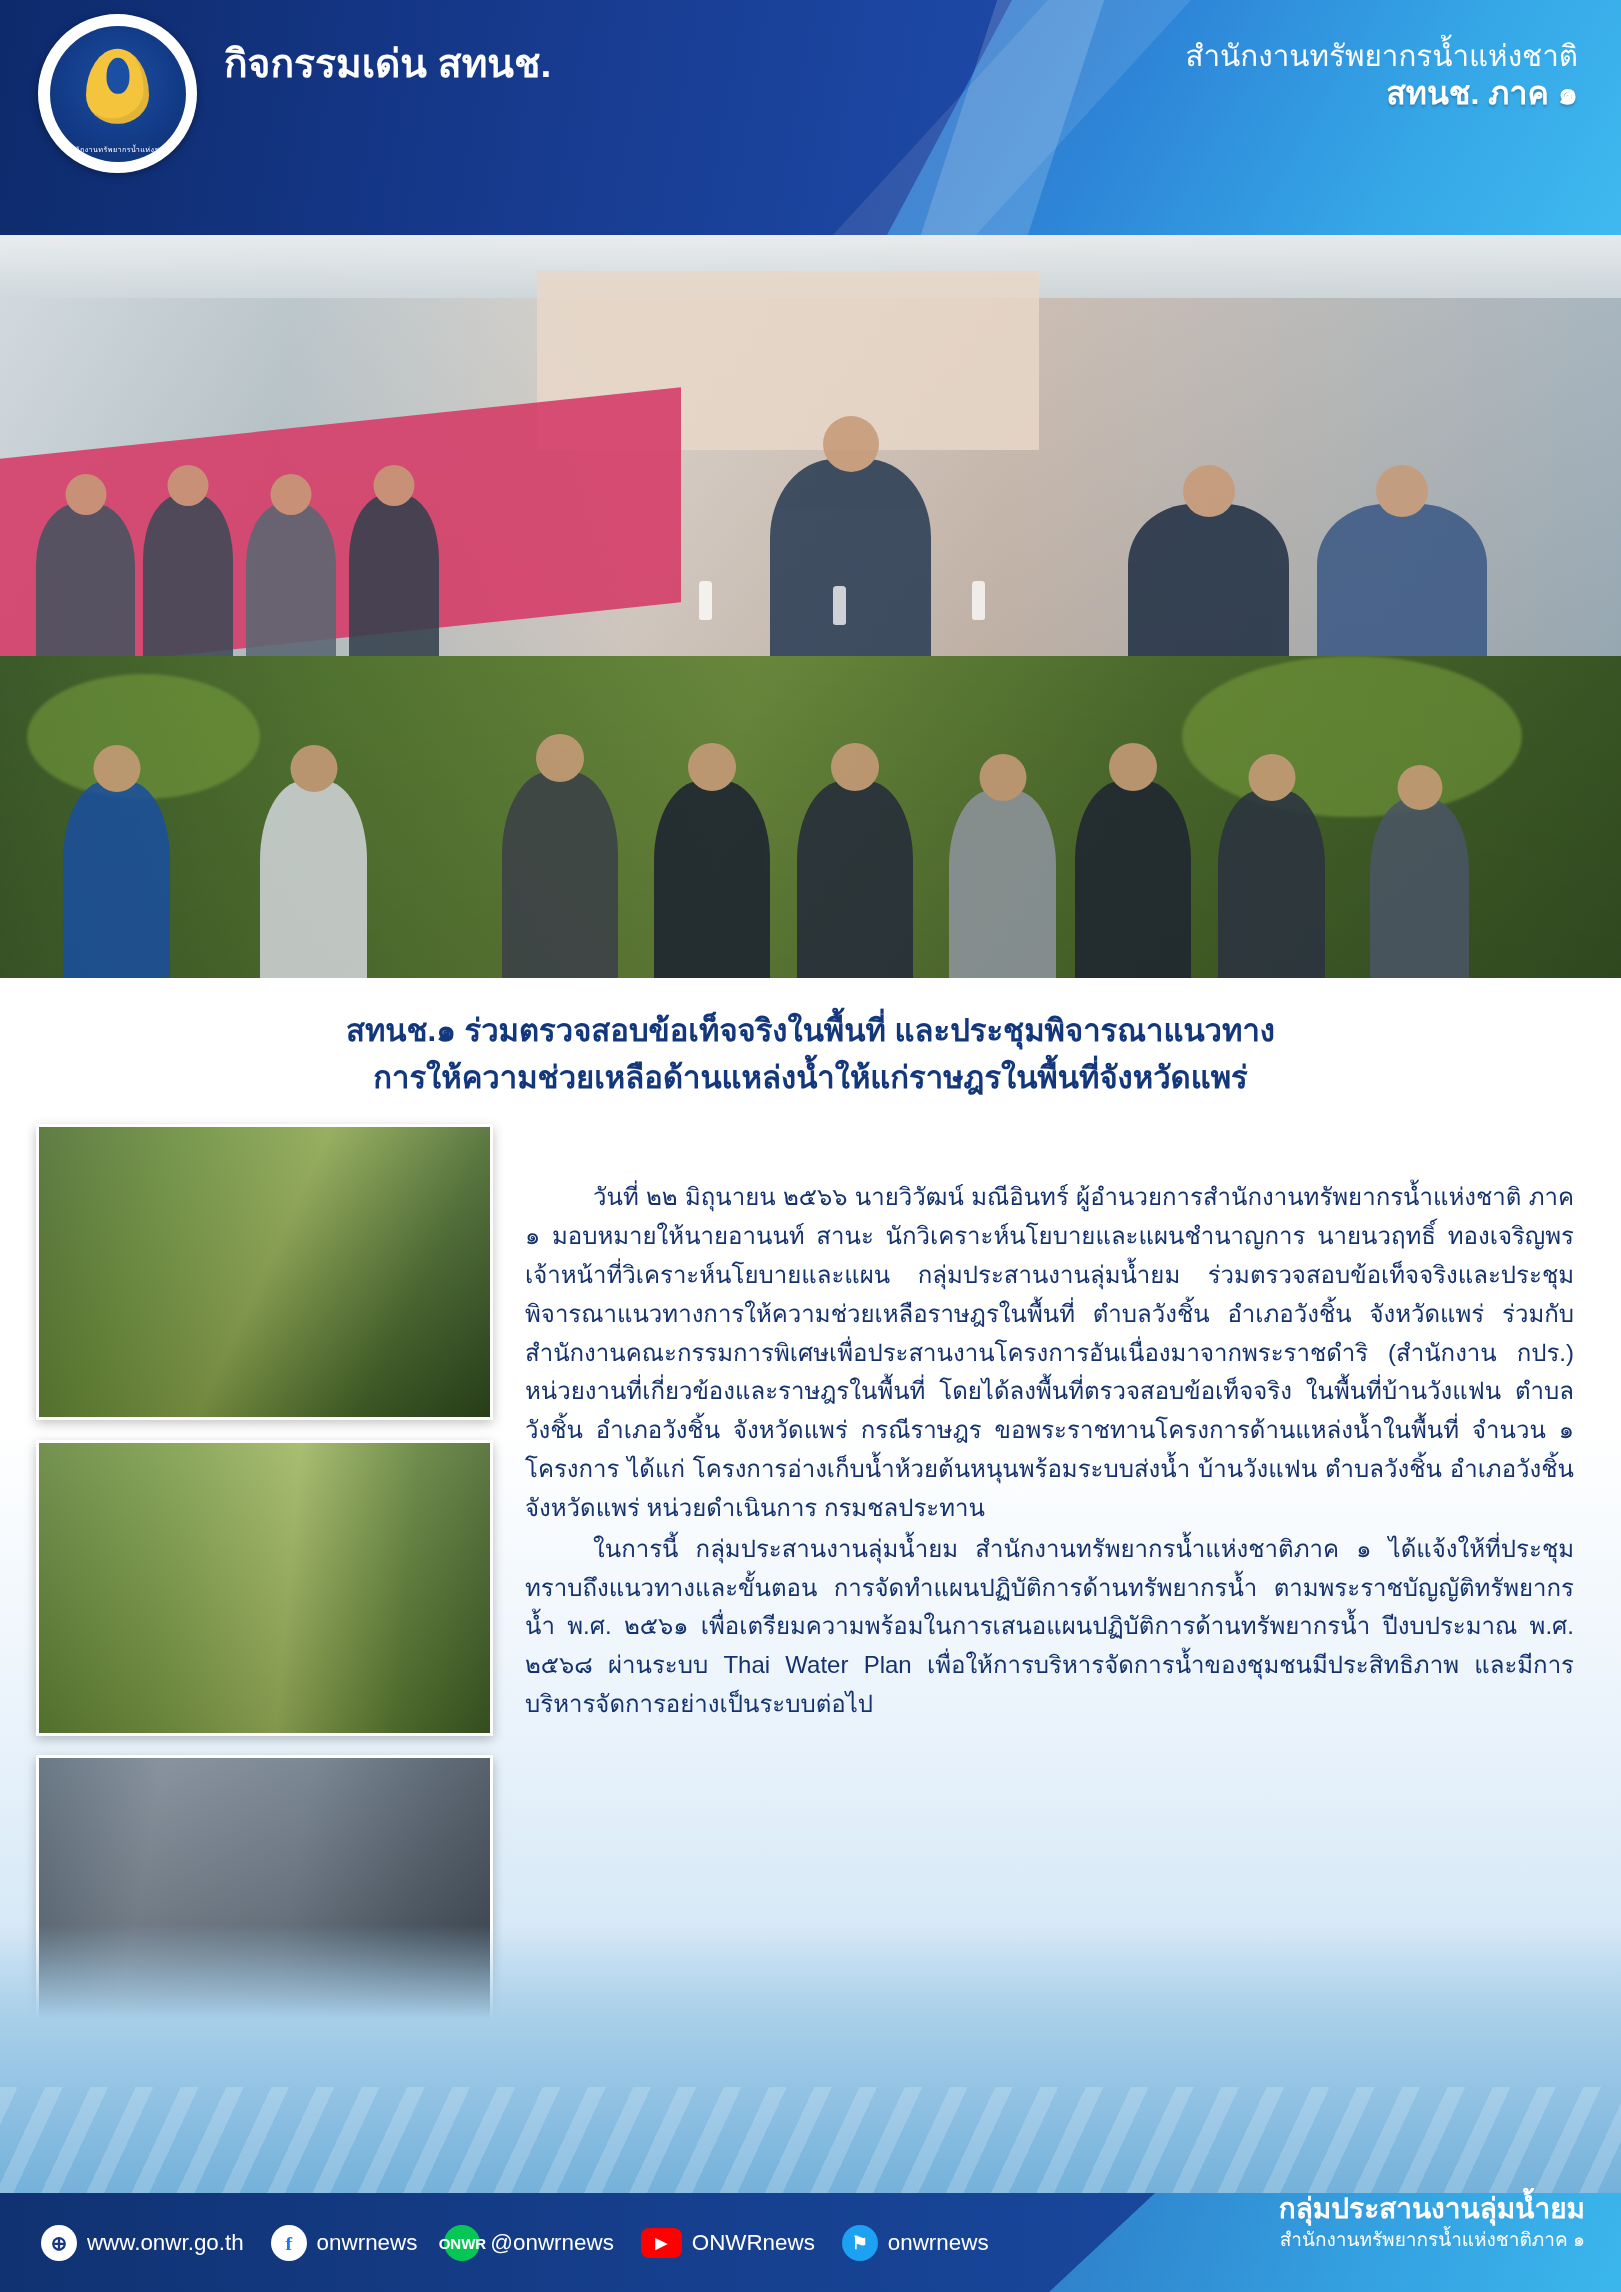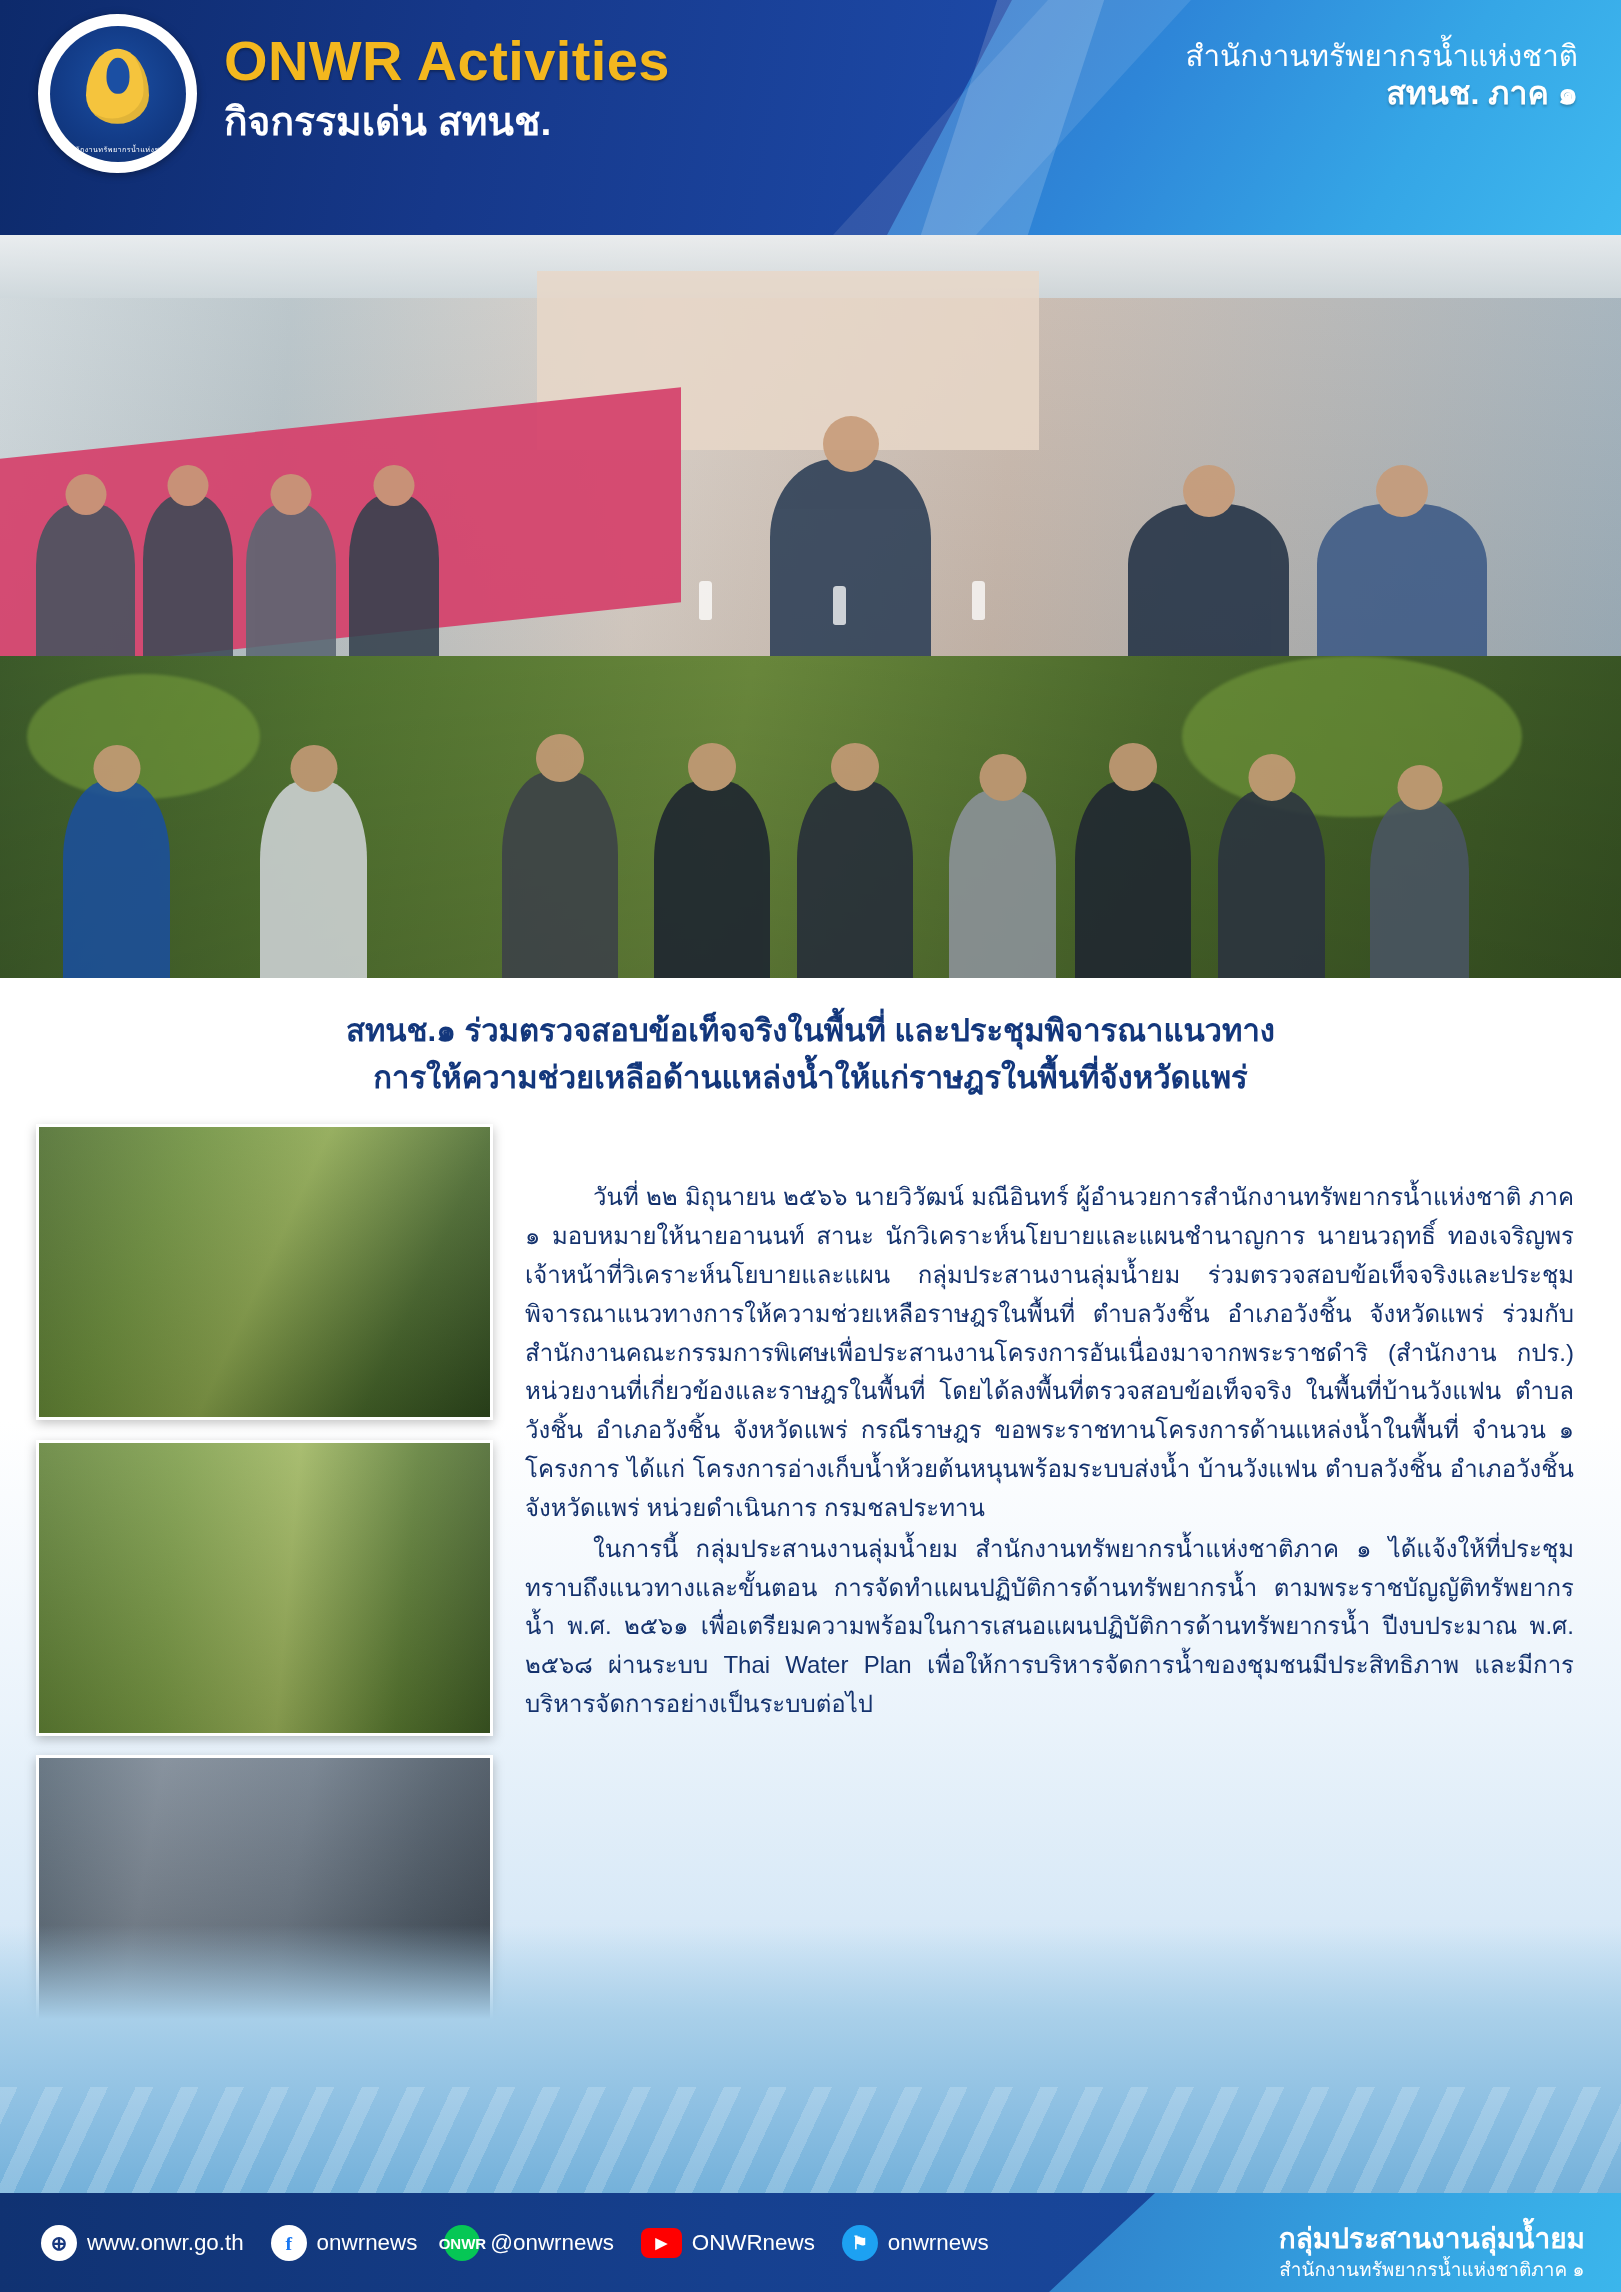--- a/index.html
+++ b/index.html
@@ -314,22 +314,22 @@
     color: #17377e;
     background: #ffffff;
   }
   .sicon.web { background: #ffffff; color: #17377e; }
   .sicon.fb { background: #ffffff; color: #1877f2; font-family: "Liberation Serif", serif; }
   .sicon.line { background: #06c755; color: #ffffff; font-size: 15px; }
   .sicon.yt { background: #ff0000; color: #ffffff; font-size: 15px; border-radius: 8px; width: 41px; height: 29.6px;}
   .sicon.tw { background: #1da1f2; color: #ffffff; font-size: 18px; }
   .footer-right {
     position: absolute;
-    right: 36px; top: 30px;
-    text-align: center;
+    right: 36px; top: 0;
+    text-align: right;
     z-index: 3;
   }
   .footer-right .fr1 {
     font-size: 28px; color: #ffffff; font-weight: bold; line-height: 1.15;
   }
   .footer-right .fr2 {
     font-size: 19px; color: #ffffff; line-height: 1.2; margin-top: 3.6px;
   }
 </style>
 </head>
@@ -344,21 +344,20 @@
     <div class="header-swoosh-3"></div>
 
     <div class="logo-badge">
       <div class="logo-inner">
         <div class="logo-drop"></div>
         <div class="logo-ring-text">สำนักงานทรัพยากรน้ำแห่งชาติ</div>
       </div>
     </div>
 
     <div class="header-title-wrap">
-      <div class="header-title-en">ONWR Activities</div>
       <div class="header-title-th">กิจกรรมเด่น สทนช.</div>
     </div>
 
     <div class="header-right">
       <div class="header-right-line1">สำนักงานทรัพยากรน้ำแห่งชาติ</div>
       <div class="header-right-line2">สทนช. ภาค ๑</div>
     </div>
   </div>
 
   <div class="hero-strip">

